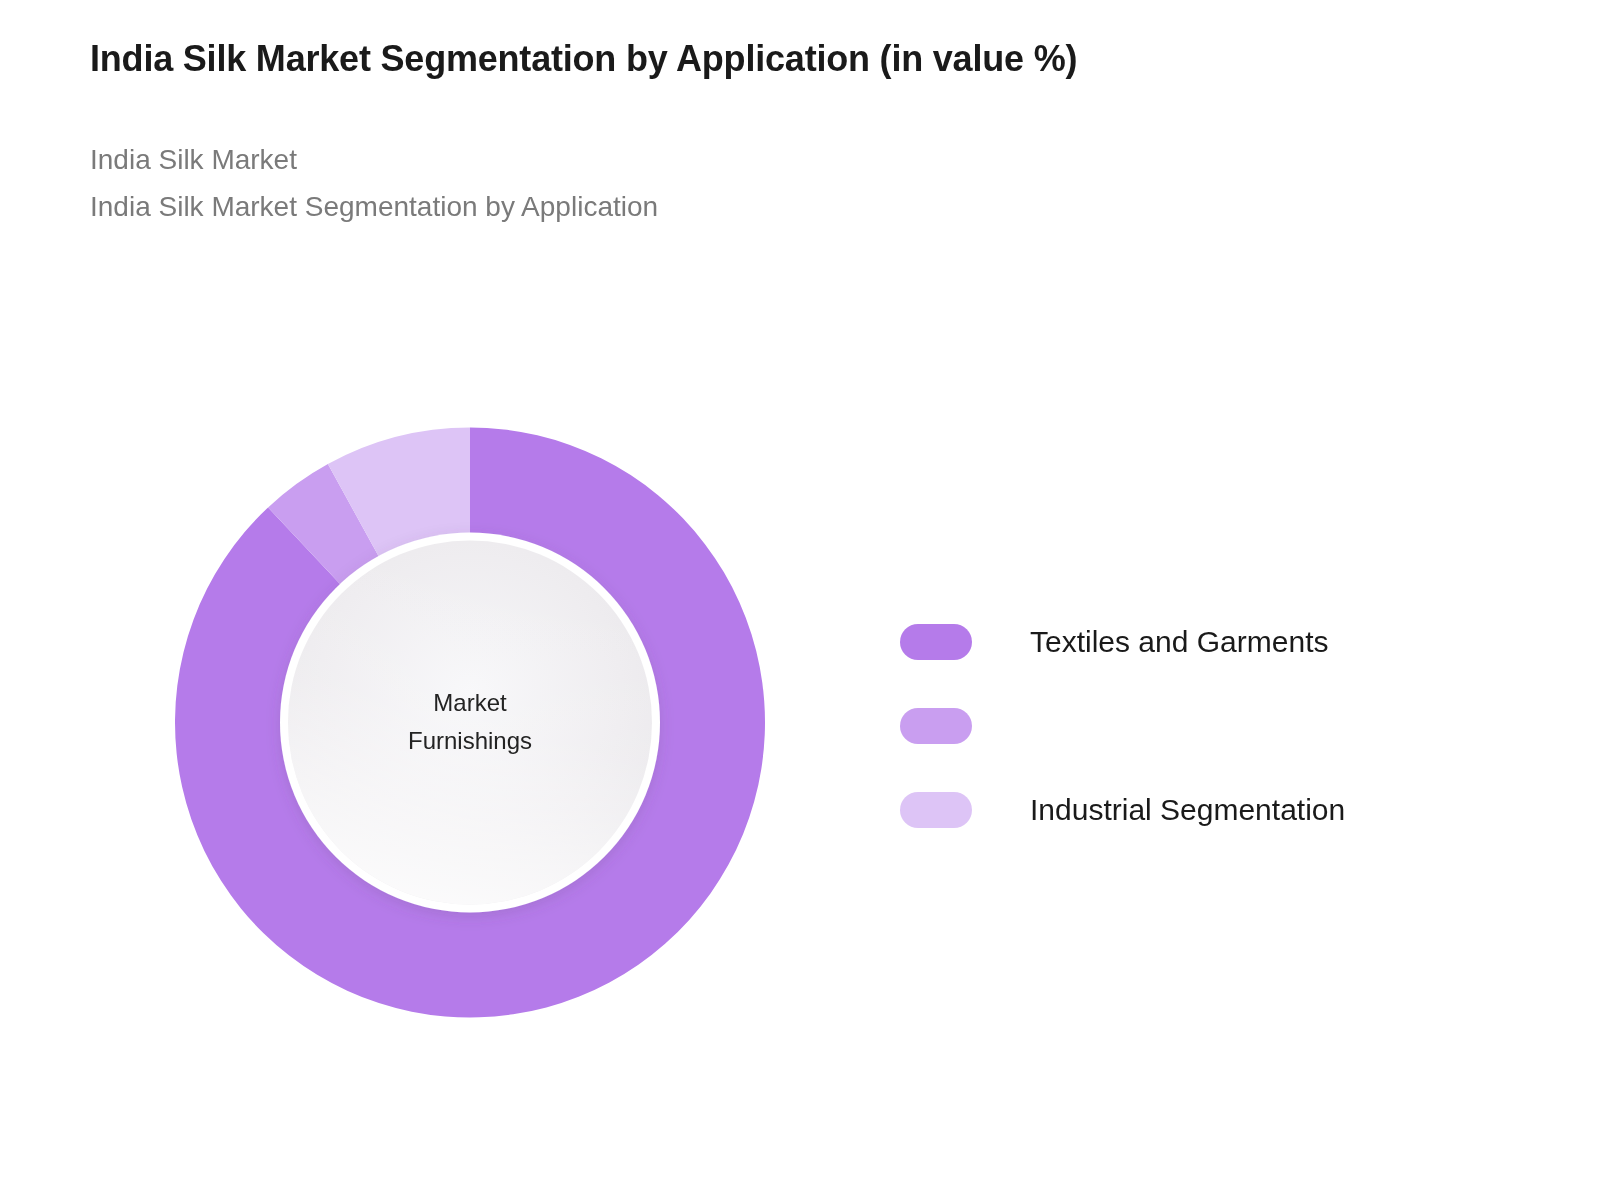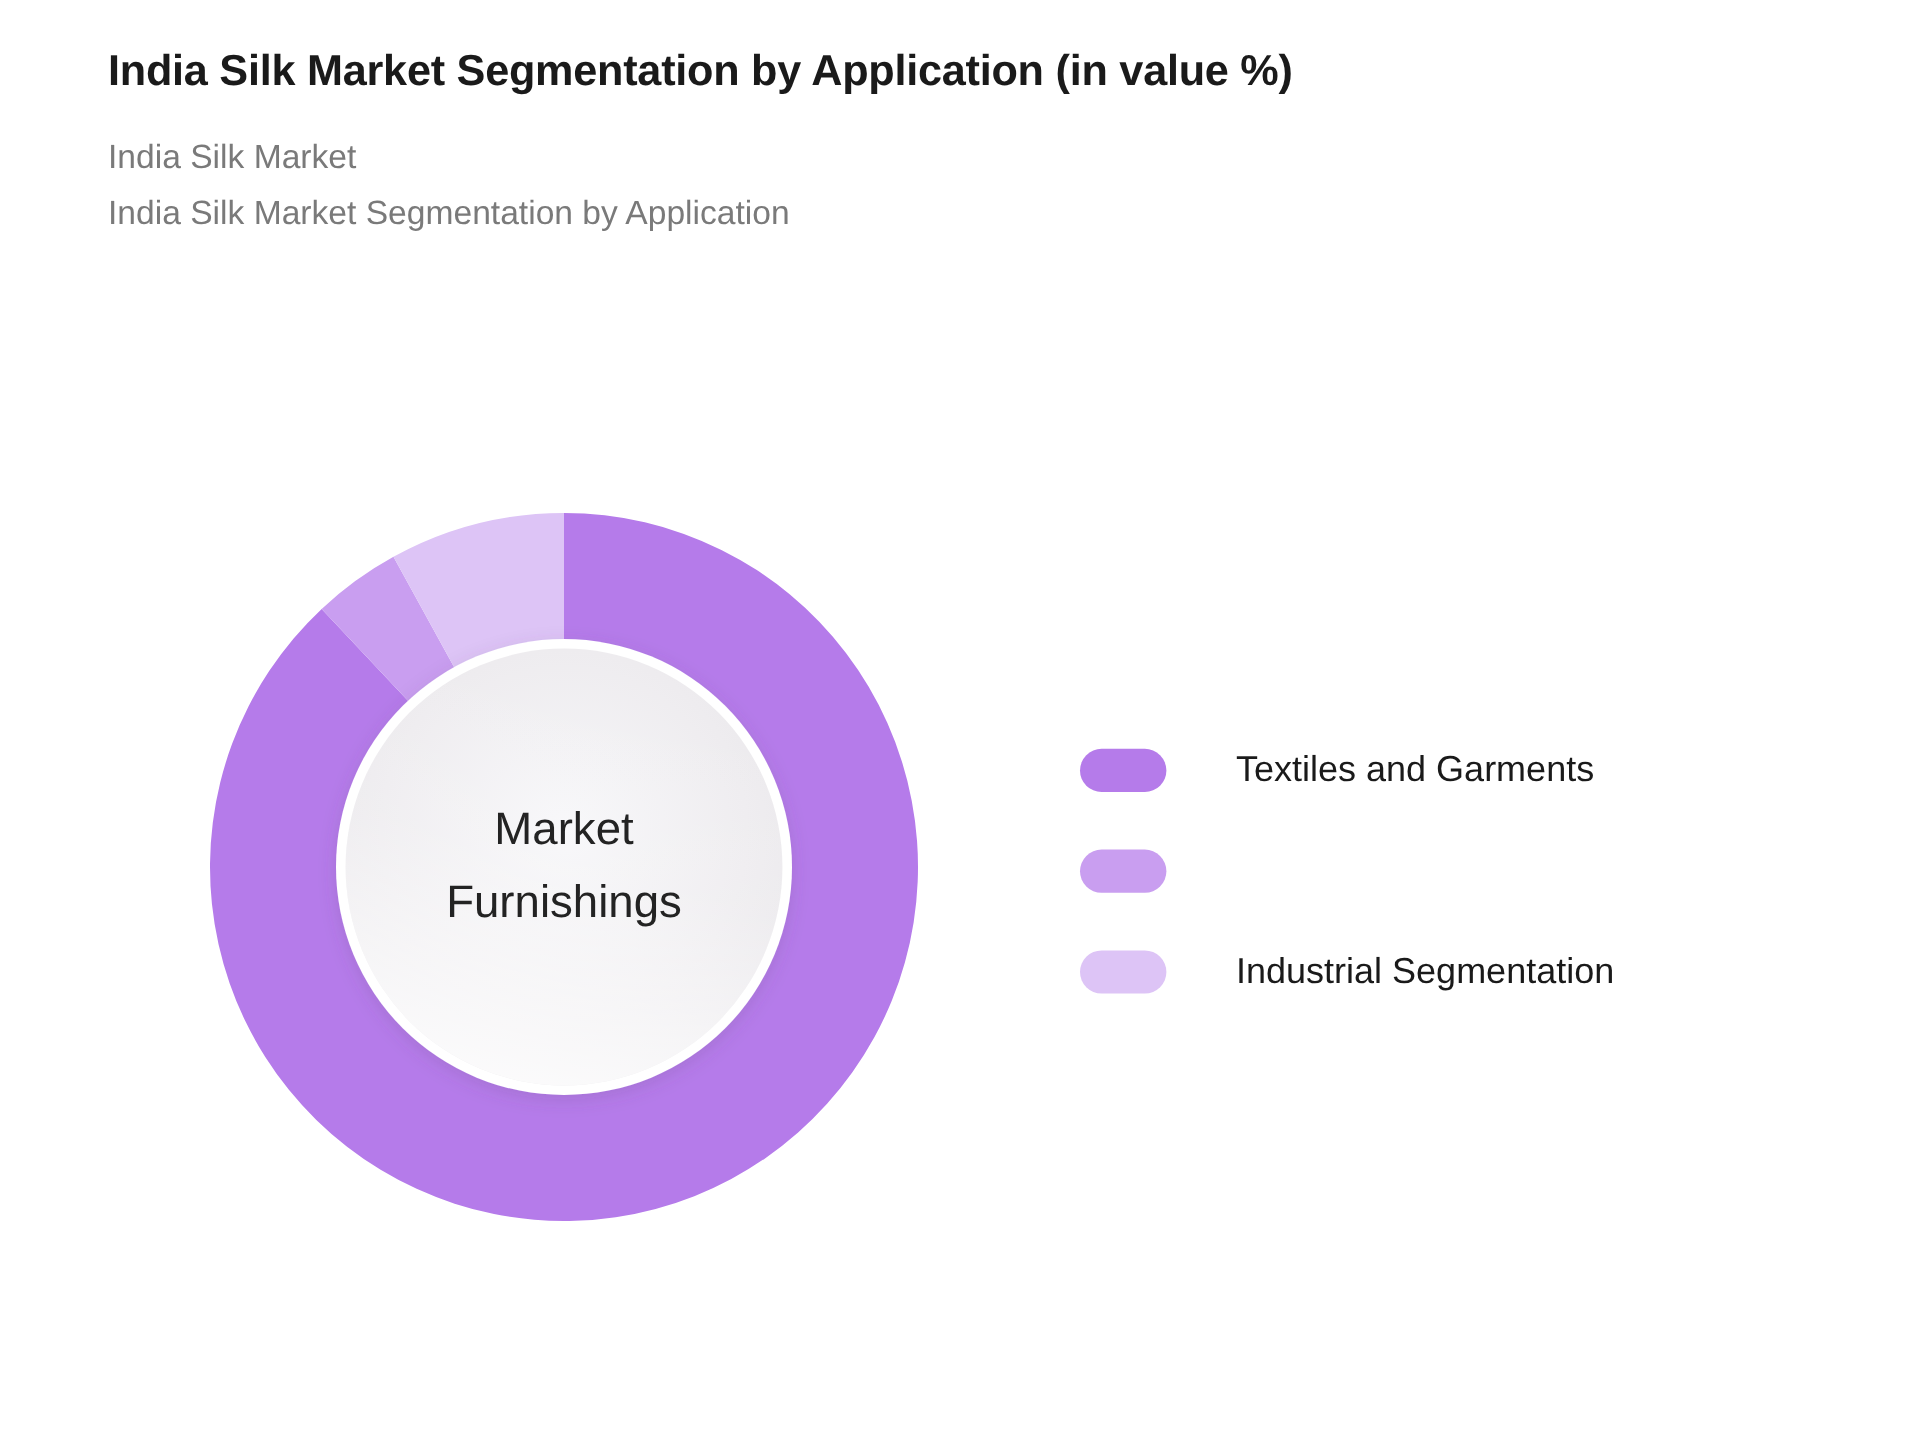--- a/index.html
+++ b/index.html
@@ -31,21 +31,21 @@
   .chart-title {
     font-size: 36px;
     font-weight: bold;
     color: #1a1a1a;
     letter-spacing: -0.2px;
     line-height: 1.15;
     margin: 0;
     white-space: nowrap;
   }
   .subtitle-block {
-    margin-top: 28px;
+    margin-top: 57px;
   }
   .subtitle-line {
     font-size: 28px;
     color: #7a7a7a;
     line-height: 1.68;
     margin: 0;
     white-space: nowrap;
   }
 
   
@@ -64,21 +64,21 @@
   .center-label {
     position: absolute;
     left: 50%;
     top: 50%;
     transform: translate(-50%, -50%);
     width: 330px;
     text-align: center;
     pointer-events: none;
   }
   .center-line {
-    font-size: 38px;
+    font-size: 24px;
     color: #232323;
     line-height: 1.62;
     white-space: nowrap;
   }
 
   
   .legend {
     position: absolute;
     left: 900px;
     top: 600px;

